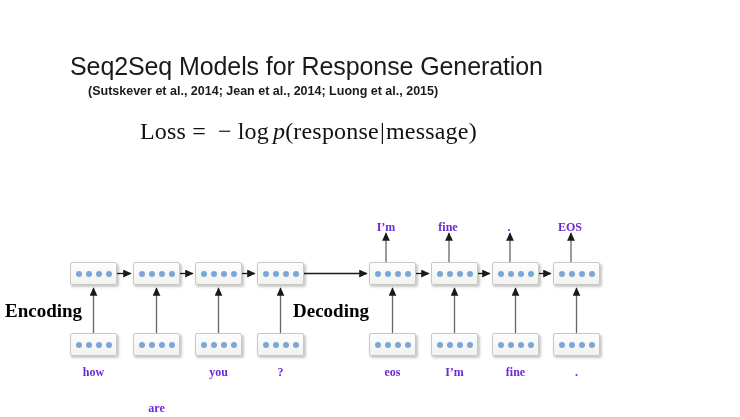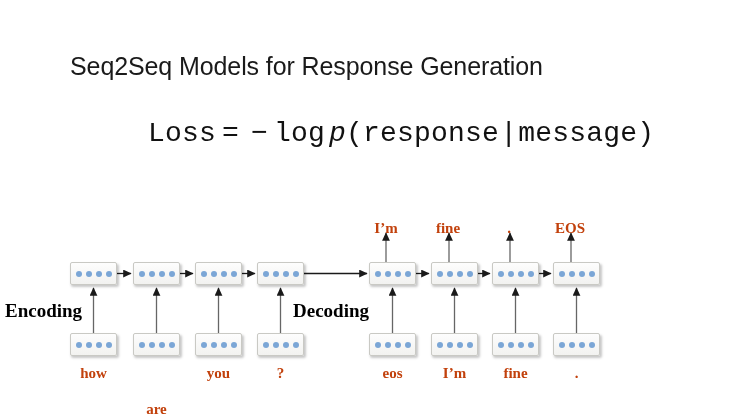--- a/index.html
+++ b/index.html
@@ -35,24 +35,24 @@
     font-family: "Liberation Sans", sans-serif;
     font-size: 12.5px;
     font-weight: 600;
     color: #1a1a1a;
     white-space: nowrap;
   }
 
   
   #formula {
     position: absolute;
-    left: 148px;
+    left: 140px;
     top: 118px;
-    font-family: Liberation Mono, monospace;
-    font-size: 28px;
+    font-family: Liberation Serif, serif;
+    font-size: 24px;
     color: #111111;
     white-space: nowrap;
     letter-spacing: 0.2px;
   }
   #formula .op { margin: 0 6px; }
   #formula .italic { font-style: italic; margin-left: 4px;}
   #formula .rm { font-style: normal; }
   #formula .bar {
     display: inline-block;
     padding: 0 1px;
@@ -85,22 +85,22 @@
     width: 6px;
     height: 6px;
     border-radius: 50%;
     background: #7ba6d6;
   }
 
   .lbl {
     position: absolute;
     font-family: "Liberation Serif", serif;
     font-weight: bold;
-    font-size: 15px;
-    color: #c2410c;
+    font-size: 12px;
+    color: #6d28d9;
     white-space: nowrap;
     text-align: center;
     transform: translateX(-50%);
   }
   .phase-lbl {
     position: absolute;
     font-family: "Liberation Serif", serif;
     font-weight: bold;
     font-size: 19px;
     color: #000000;
@@ -115,20 +115,21 @@
     height: 417px;
     pointer-events: none;
   }
 </style>
 </head>
 <body>
 
 <div id="slide">
 
   <div id="title">Seq2Seq Models for Response Generation</div>
+  <div id="citation">(Sutskever et al., 2014; Jean et al., 2014; Luong et al., 2015)</div>
 
   <div id="formula">
     <span>Loss</span><span class="op">=</span><span class="op">−</span><span>log</span><span class="italic">p</span><span class="rm">(</span><span class="rm">response</span><span class="rm bar">|</span><span class="rm">message</span><span class="rm">)</span>
   </div>
 
   <div id="diagram">
 
     <svg class="arrows" viewBox="0 0 740 417">
       <defs>
         <marker id="ah" markerWidth="7" markerHeight="7" refX="6" refY="3" orient="auto">

